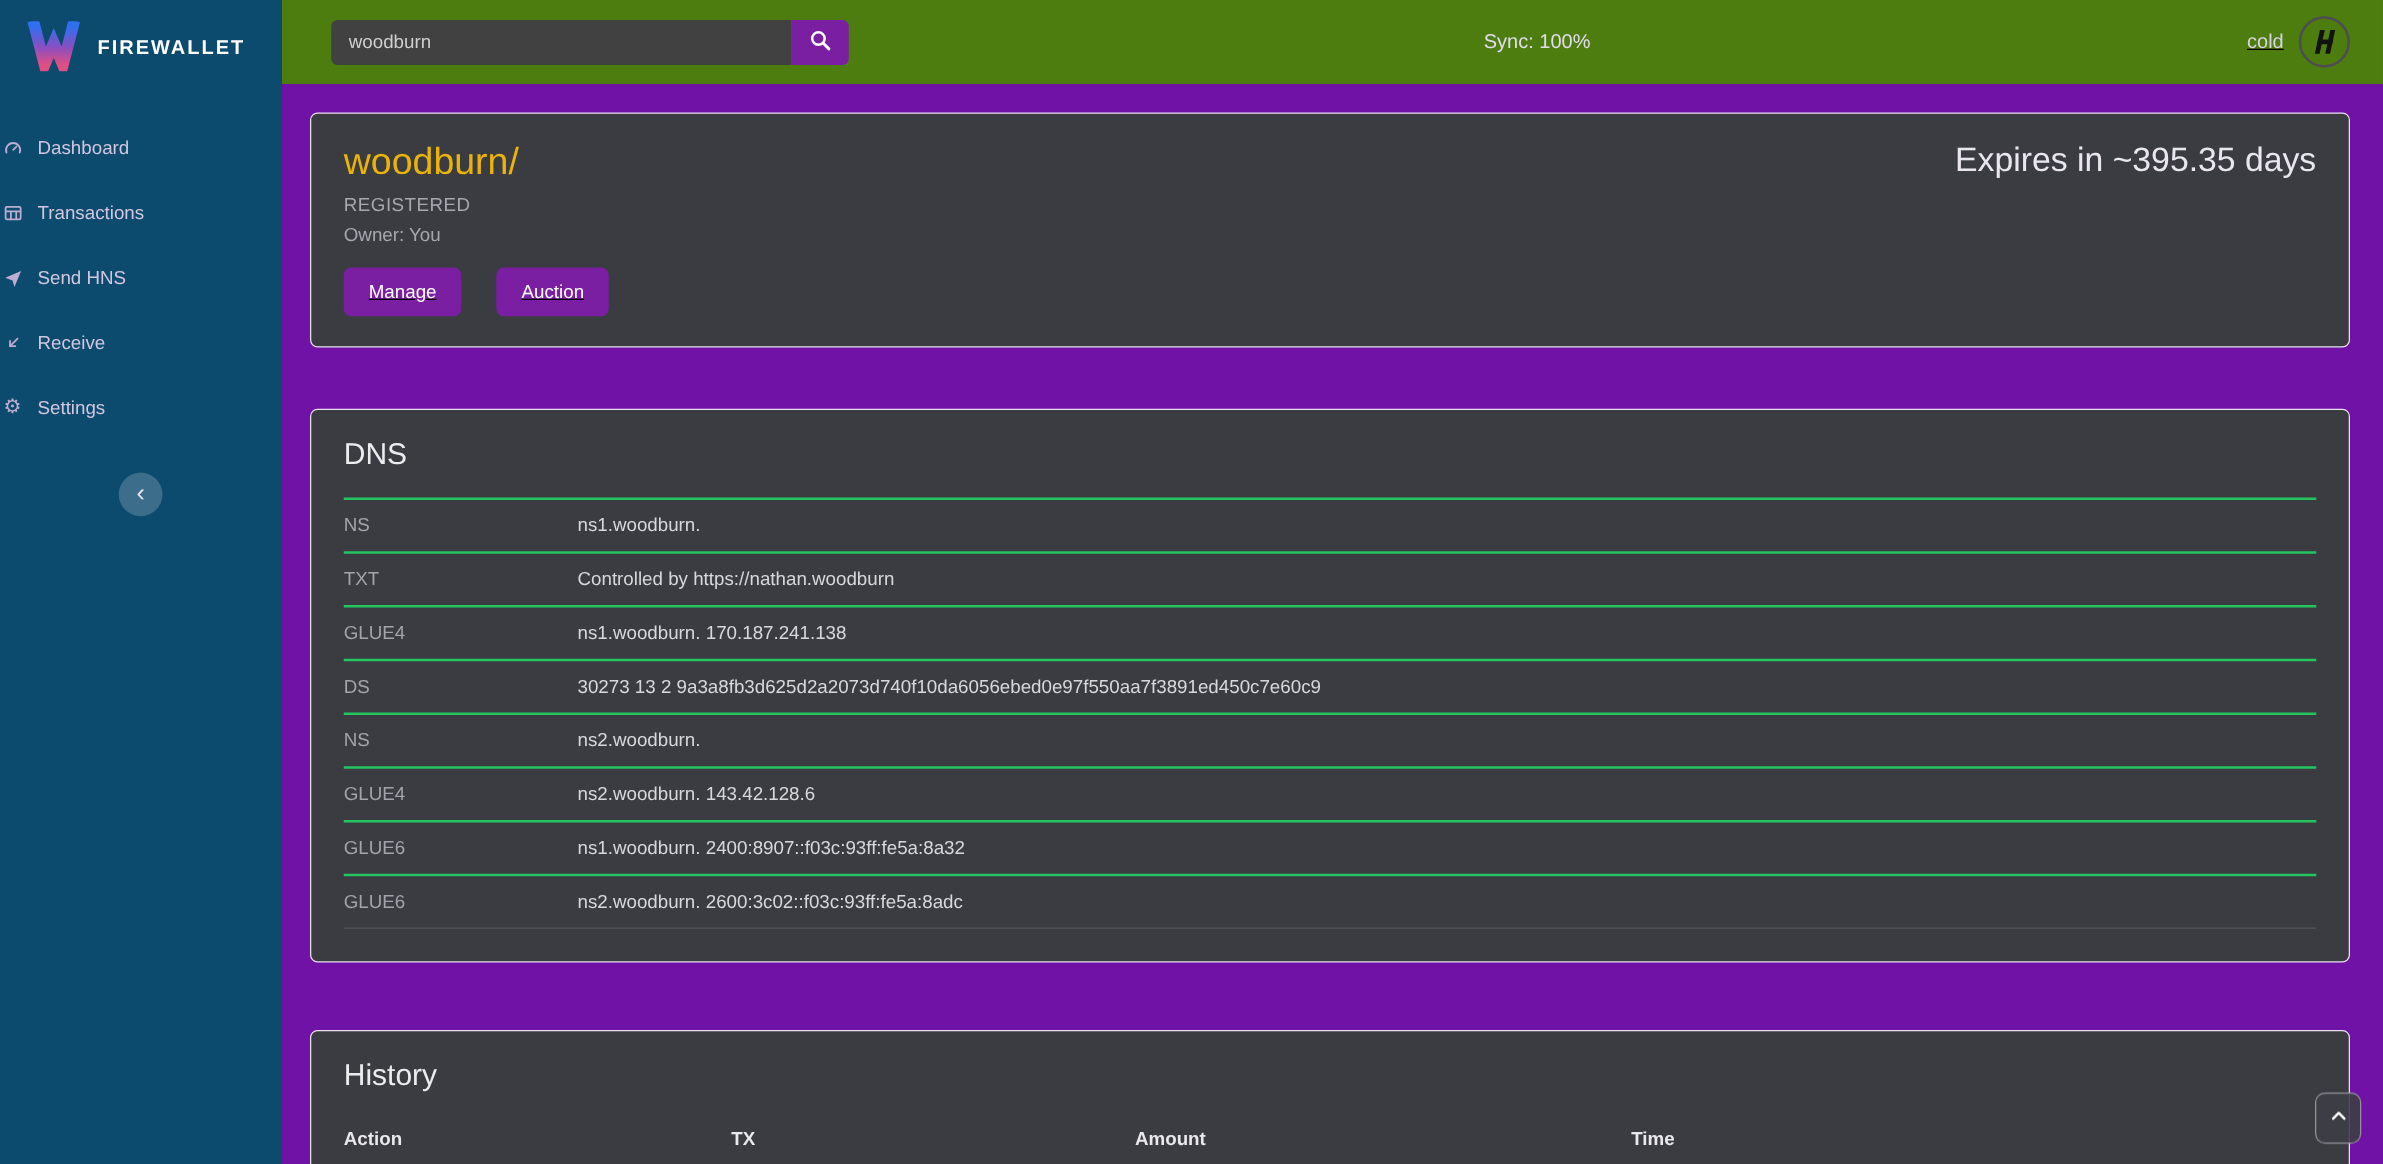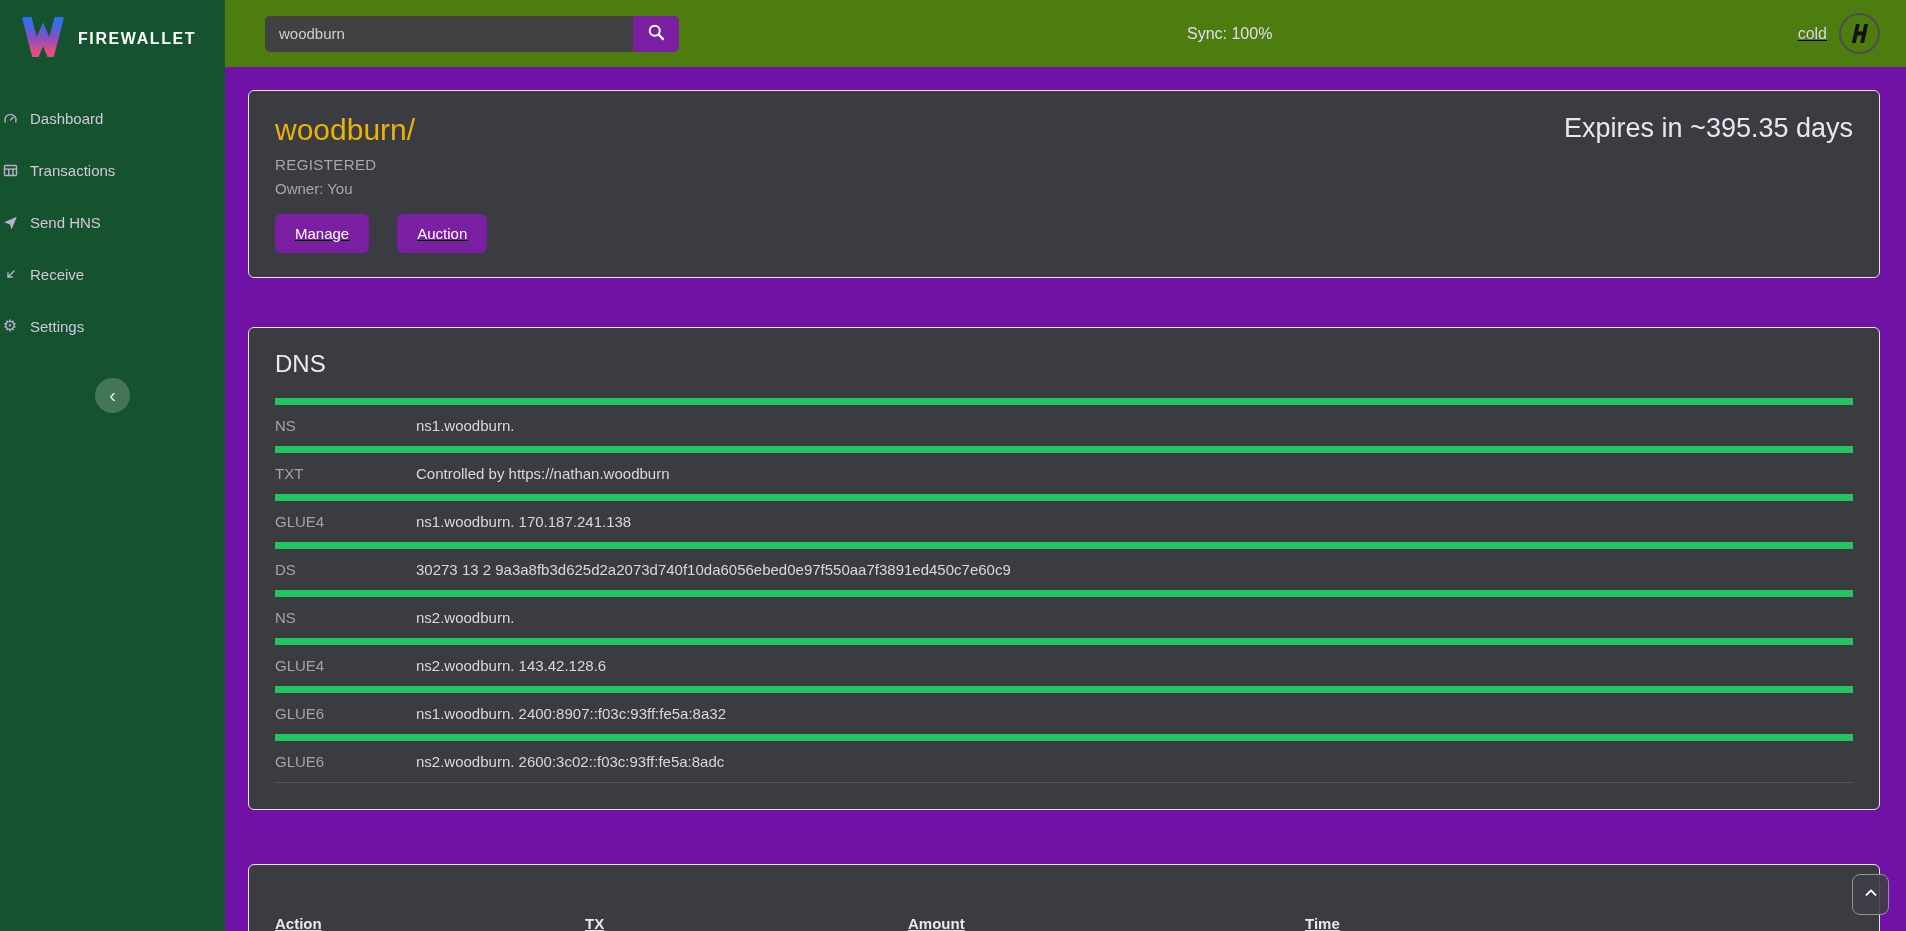--- a/index.html
+++ b/index.html
@@ -2,21 +2,21 @@
 <html><head>
 <meta charset="utf-8">
 <style>
   * { margin:0; padding:0; box-sizing:border-box; }
   html,body { width:1906px; height:931px; overflow:hidden;
     font-family:"Liberation Sans","DejaVu Sans",sans-serif;
     background:#7012a6; }
 
   
   .sidebar { position:fixed; left:0; top:0; width:225px; height:931px;
-    background:#14532d; z-index:10; }
+    background:#0c4a6e; z-index:10; }
   .brand { display:flex; align-items:center; gap:12px; padding:12px 0 0 20px; height:66px; cursor:pointer; }
   .brand-text { color:#ffffff; font-weight:700; font-size:16px; letter-spacing:1.6px; }
   .nav { margin-top:26px; }
   .nav-item { display:flex; align-items:center; gap:10px; height:52px; 
     color:#d2c7de; font-size:15px; cursor:pointer; }
   .nav-item .nico { width:20px; display:flex; justify-content:center; color:#bcaed0; }
   .nav-item svg { width:17px; height:17px; }
   .gear-glyph { font-size:16px; line-height:1; color:#bcaed0; }
   .collapse-btn { width:35px; height:35px; border-radius:50%; background:rgba(255,255,255,0.20);
     border:none; color:#ece5f3; font-size:20px; line-height:33px; text-align:center;
@@ -47,30 +47,30 @@
   .domain-status { color:#a7a7af; font-size:15px; margin-top:9px; letter-spacing:0.4px; }
   .domain-owner { color:#a7a7af; font-size:15px; margin-top:7px; }
   .btn-row { display:flex; gap:28px; margin-top:17px;text-decoration:underline; }
   .pbtn { background:#7b1fa2; color:#ffffff; border:none; border-radius:6px;
     font-size:15px; padding:11px 20px; cursor:pointer; font-family:"Liberation Sans",sans-serif; }
   .expires { position:absolute; top:22px; right:26px; color:#e9e6ef; font-size:27px; }
 
   .dns-card { margin-top:49px; padding:22px 26px 26px 26px; }
   .card-title { color:#ecebee; font-size:24px; font-weight:500; }
   .dns-table { margin-top:20px; border-bottom:1px solid #55555c; }
-  .dns-row { display:flex; padding:12px 0; border-top:7px solid #22c55e; }
+  .dns-row { display:flex; padding:12px 0; border-top:2px solid #22c55e;gap:46px; }
   .rec-type { width:141px; color:#a3a3ab; font-size:15px; flex-shrink:0; }
   .rec-value { color:#d8d8dc; font-size:15px; }
 
   .history-card { margin-top:54px; padding:22px 26px 40px 26px; }
   .h-table { margin-top:16px; }
   .h-head, .h-row { display:flex; padding:12px 0; }
   .h-head { border-bottom:1px solid #55555c; }
   .h-row { border-bottom:1px solid #55555c; }
-  .h-col { font-size:15px;text-decoration:underline; }
+  .h-col { font-size:15px; }
   .c-action { width:310px; }
   .c-tx { width:323px; }
   .c-amount { width:397px; }
   .c-time { flex:1; }
   .h-head .h-col { color:#e9e8ec; font-weight:700; }
 
   .scroll-top { position:fixed; right:17px; bottom:16px; width:37px; height:41px;
     background:rgba(62,62,70,0.9); border:1px solid #92929a; border-radius:8px;
     display:flex; align-items:center; justify-content:center; cursor:pointer; z-index:20; }
 </style>
@@ -217,20 +217,21 @@
         <span class="rec-value">ns1.woodburn. 2400:8907::f03c:93ff:fe5a:8a32</span>
       </div>
       <div class="dns-row">
         <span class="rec-type">GLUE6</span>
         <span class="rec-value">ns2.woodburn. 2600:3c02::f03c:93ff:fe5a:8adc</span>
       </div>
     </div>
   </section>
 
   <section class="card history-card">
+    <h2 class="card-title">History</h2>
     <div class="h-table">
       <div class="h-head">
         <span class="h-col c-action">Action</span>
         <span class="h-col c-tx">TX</span>
         <span class="h-col c-amount">Amount</span>
         <span class="h-col c-time">Time</span>
       </div>
       <div class="h-row">
         
         

